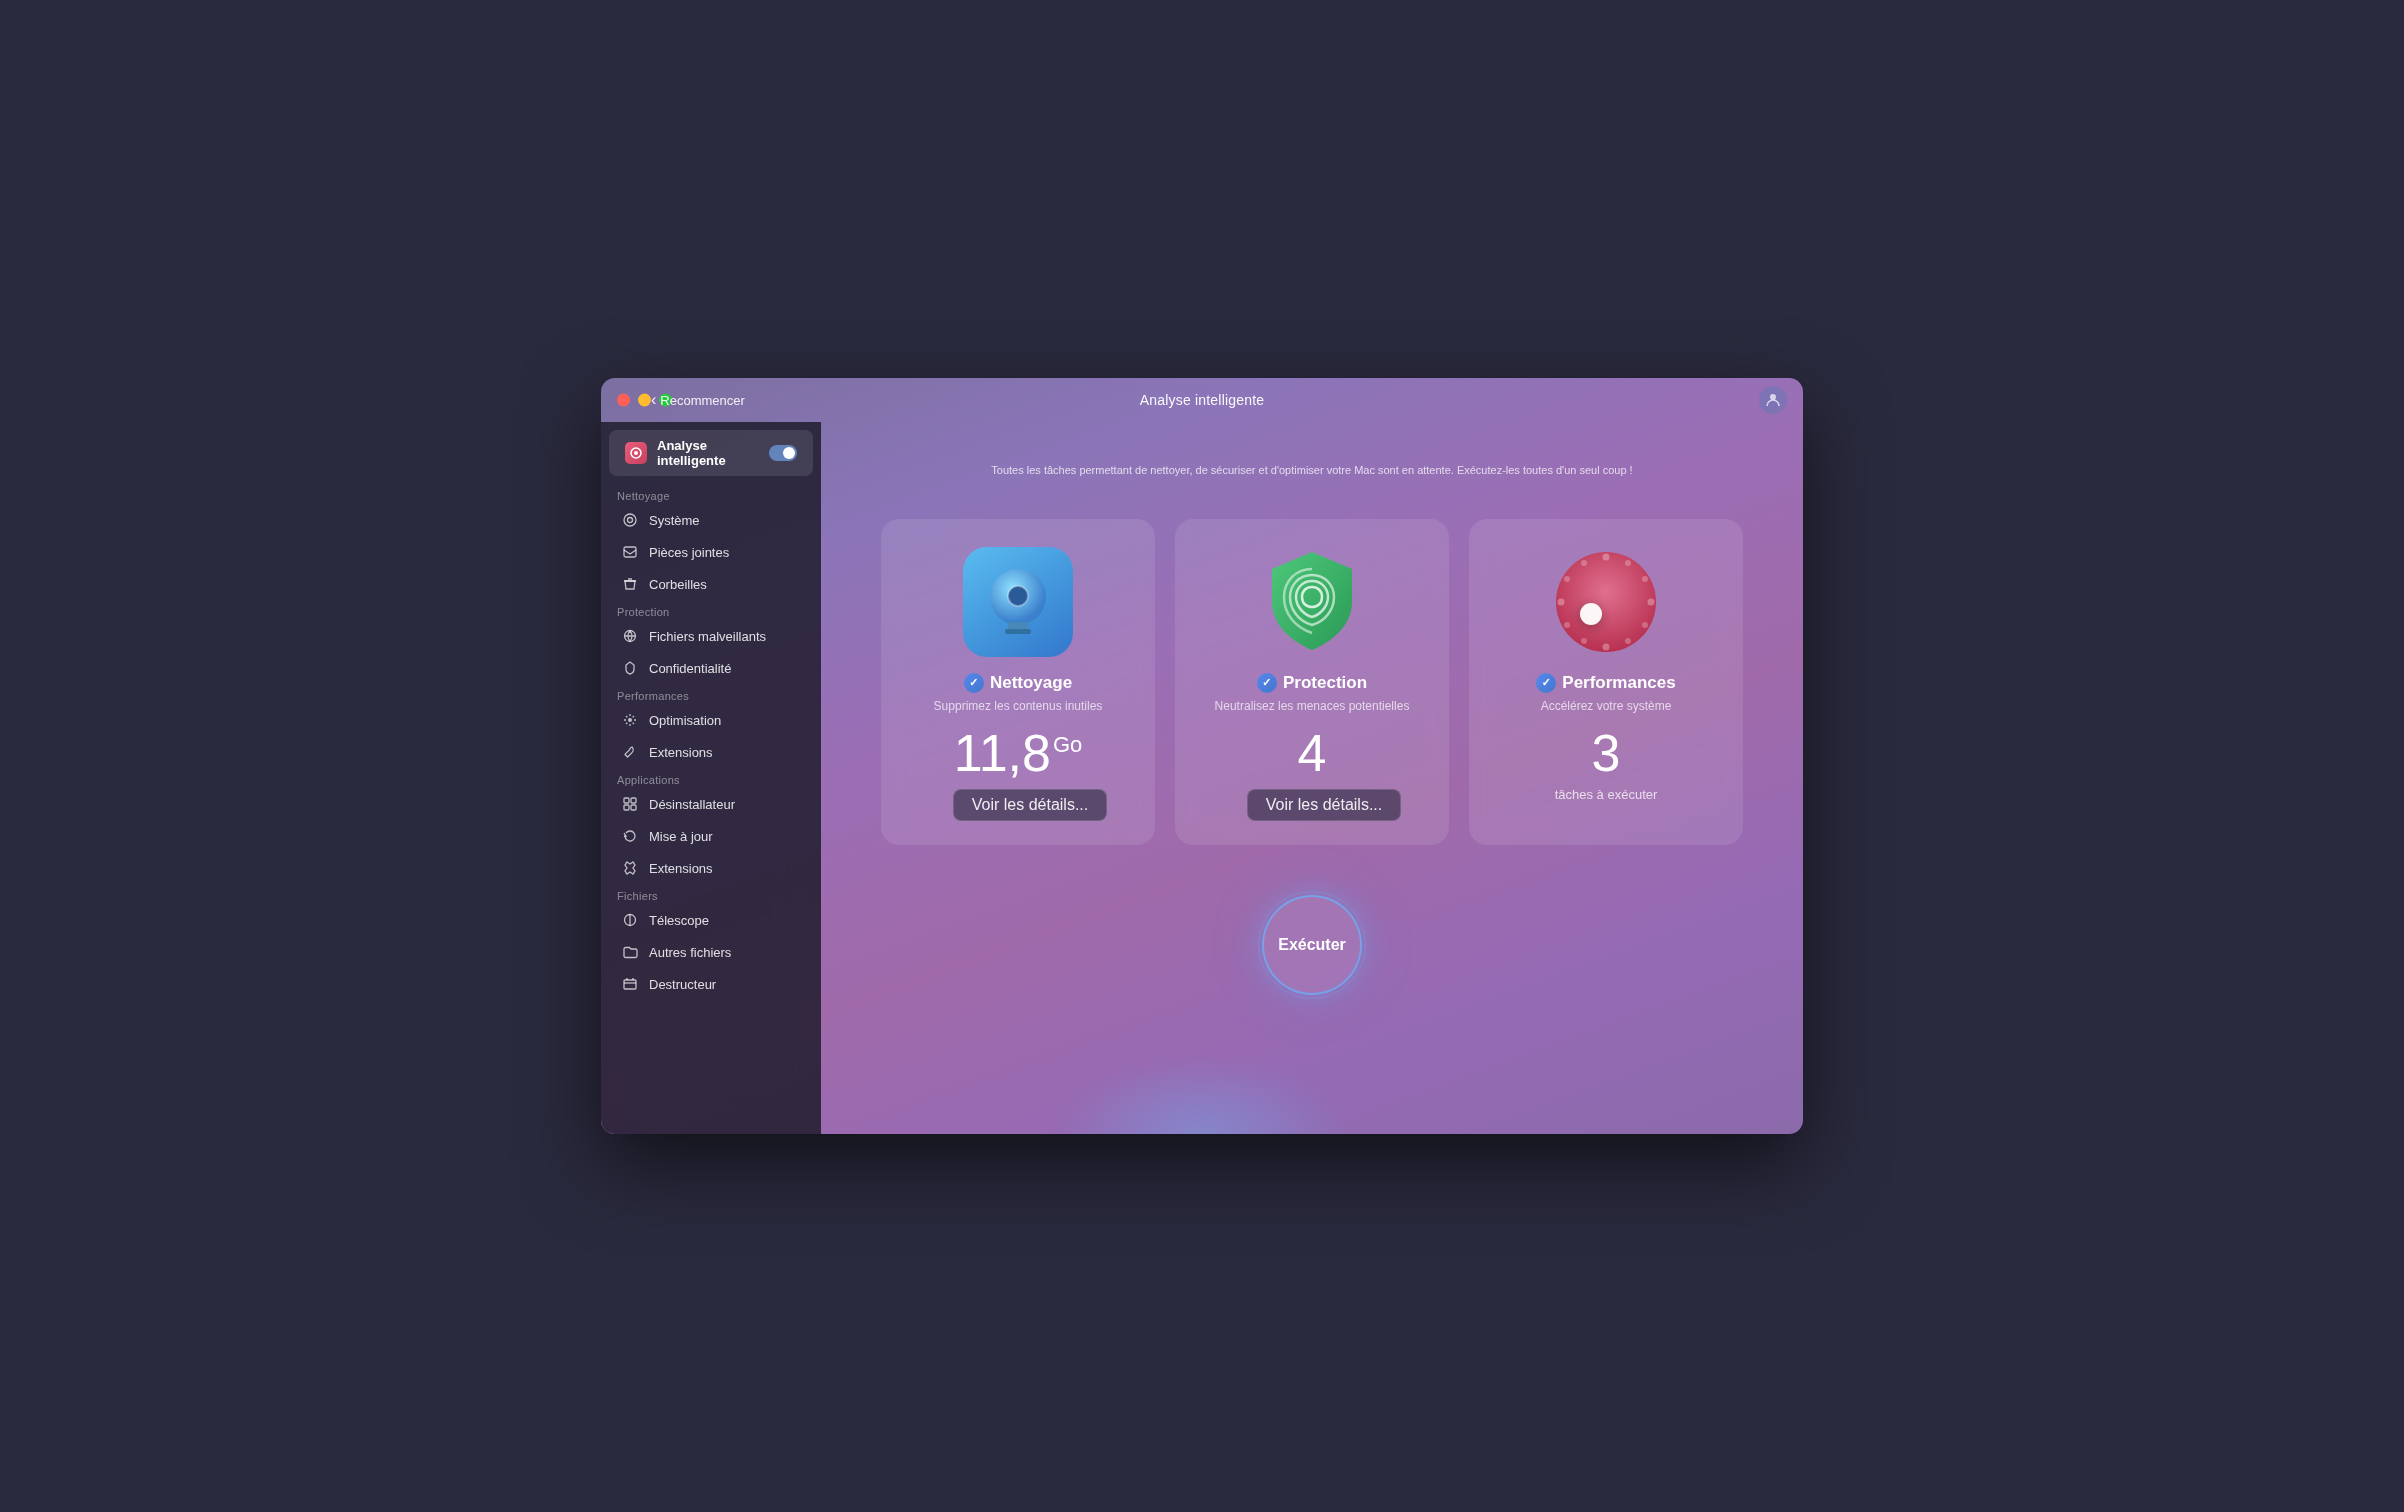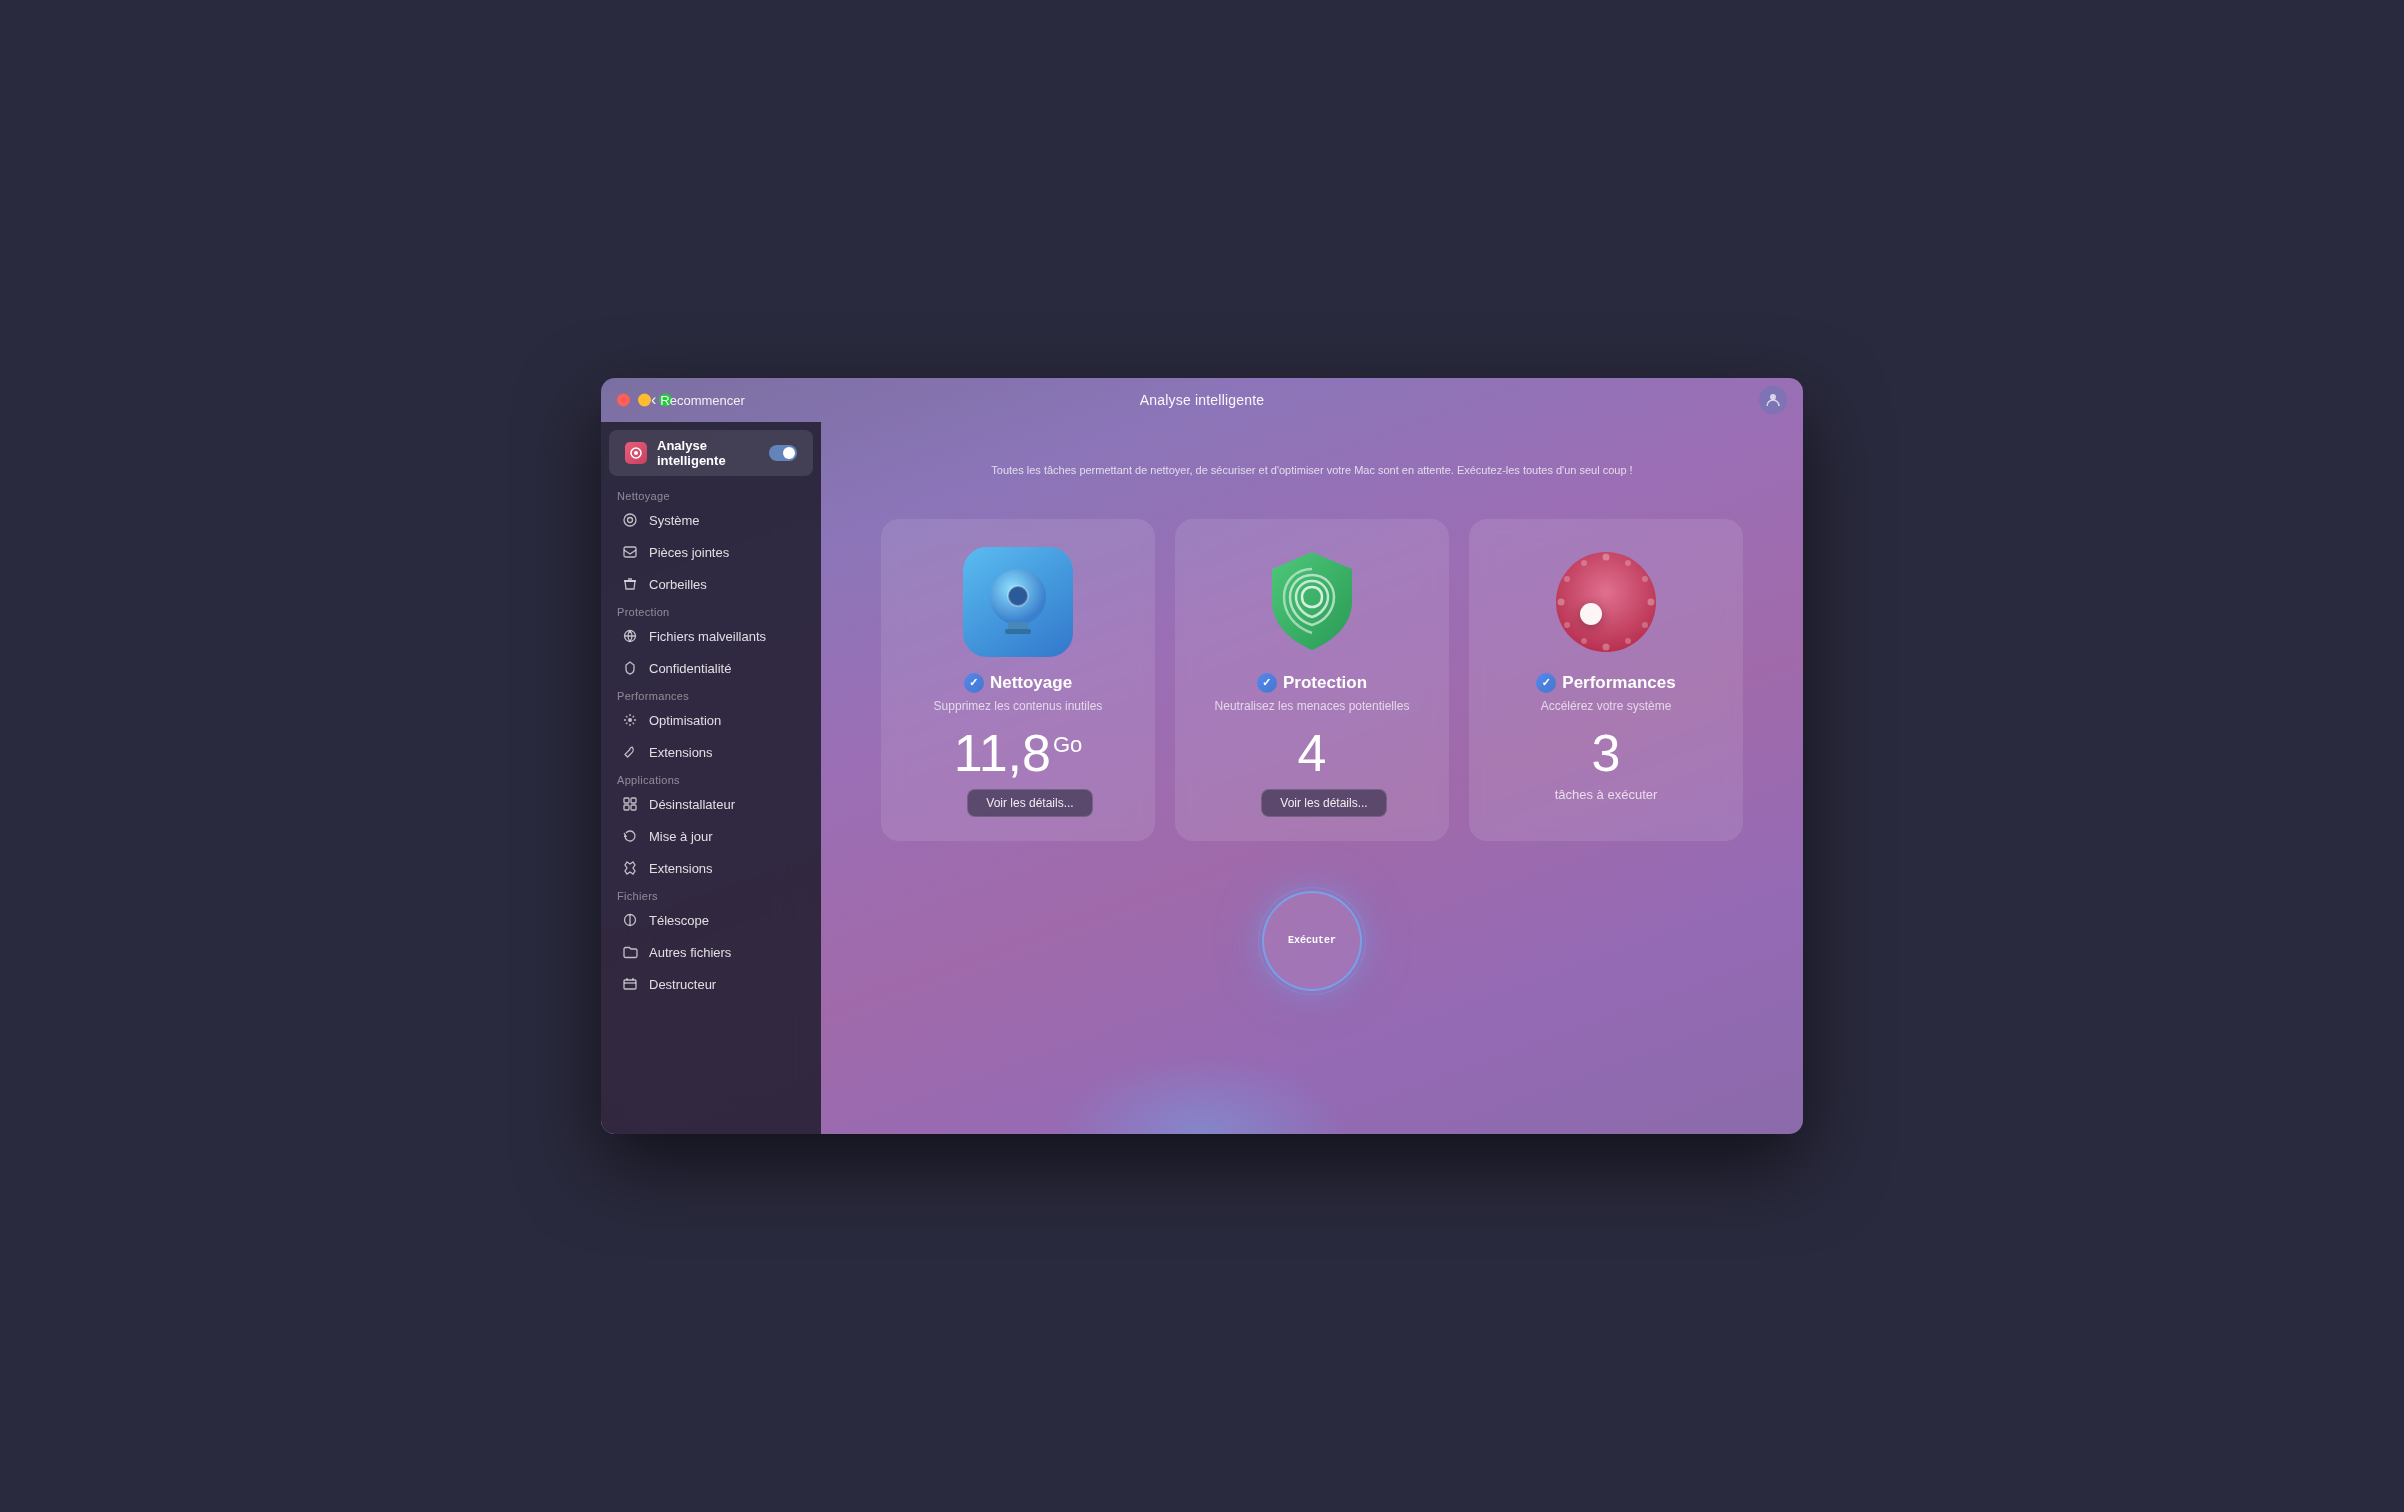--- a/index.html
+++ b/index.html
@@ -331,21 +331,21 @@
       color: rgba(255,255,255,0.75);
       margin-bottom: 0;
     }
 
     .details-btn {
       background: rgba(40,40,60,0.6);
       border: 1px solid rgba(255,255,255,0.15);
       border-radius: 8px;
       padding: 6px 18px;
       color: rgba(255,255,255,0.9);
-      font-size: 12px;
+      font-size: 16px;
       cursor: pointer;
       margin-top: 2px;
       margin-left: 24px;
     }
 
     
     .execute-btn-wrapper {
       display: flex;
       align-items: center;
       justify-content: center;
@@ -369,23 +369,22 @@
     .execute-btn::before {
       content: '';
       position: absolute;
       inset: -6px;
       border-radius: 50%;
       border: 1.5px solid rgba(100,180,255,0.25);
     }
 
     .execute-btn-label {
       color: white;
-      font-size: 10px;
+      font-size: 16px;
       font-weight: 600;
-      font-family: Liberation Mono, monospace;
     }
 
     
     .bottom-glow {
       position: absolute;
       bottom: 0;
       left: 50%;
       transform: translateX(-50%);
       width: 300px;
       height: 80px;

